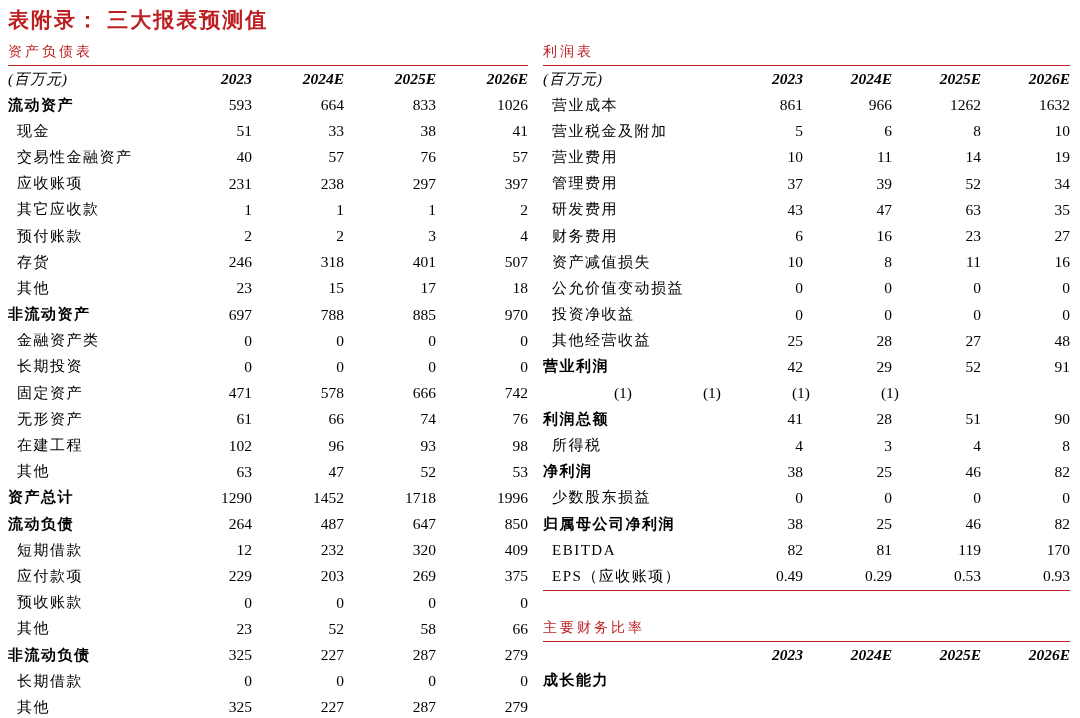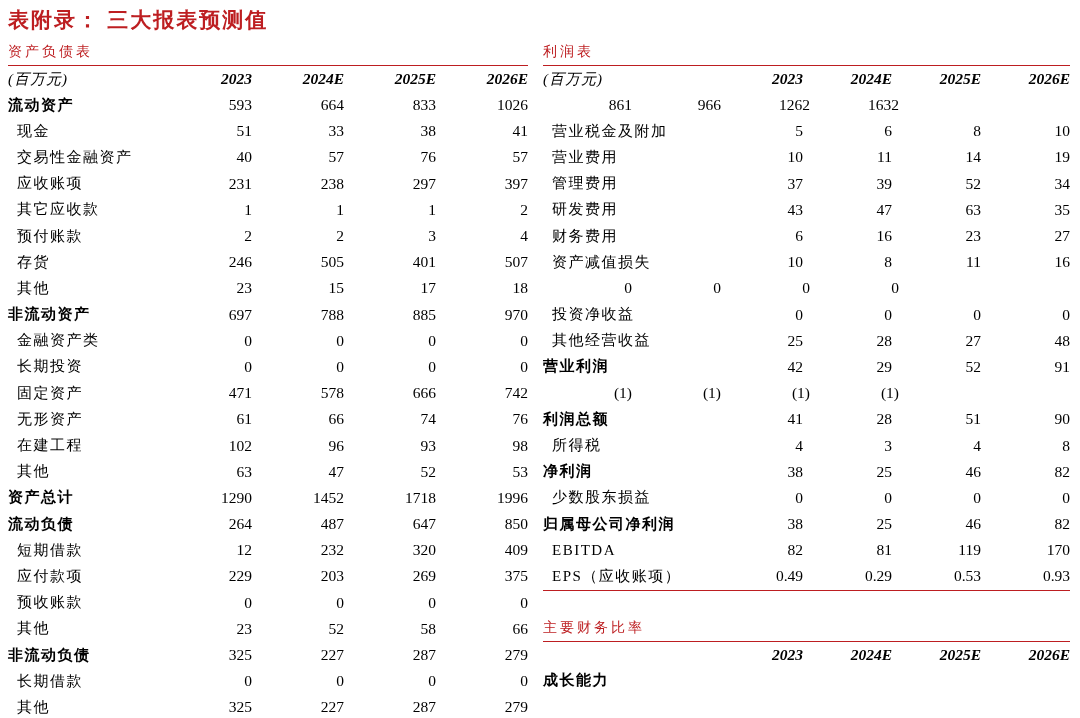--- a/index.html
+++ b/index.html
@@ -92,21 +92,21 @@
           <div class="row indent">
             <span class="lab">预付账款</span>
             <span class="val">2</span>
             <span class="val">2</span>
             <span class="val">3</span>
             <span class="val">4</span>
           </div>
           <div class="row indent">
             <span class="lab">存货</span>
             <span class="val">246</span>
-            <span class="val">505</span>
+            <span class="val">318</span>
             <span class="val">401</span>
             <span class="val">507</span>
           </div>
           <div class="row indent">
             <span class="lab">其他</span>
             <span class="val">23</span>
             <span class="val">15</span>
             <span class="val">17</span>
             <span class="val">18</span>
           </div>
@@ -231,20 +231,21 @@
         <div class="section-heading">利润表</div>
         <div class="thead">
           <span class="lab">(百万元)</span>
           <span class="val">2023</span>
           <span class="val">2024E</span>
           <span class="val">2025E</span>
           <span class="val">2026E</span>
         </div>
         <div>
             <div class="row indent">
+              <span class="lab">营业成本</span>
               <span class="val">861</span>
               <span class="val">966</span>
               <span class="val">1262</span>
               <span class="val">1632</span>
             </div>
             <div class="row indent">
               <span class="lab">营业税金及附加</span>
               <span class="val">5</span>
               <span class="val">6</span>
               <span class="val">8</span>
@@ -279,20 +280,21 @@
               <span class="val">27</span>
             </div>
             <div class="row indent">
               <span class="lab">资产减值损失</span>
               <span class="val">10</span>
               <span class="val">8</span>
               <span class="val">11</span>
               <span class="val">16</span>
             </div>
             <div class="row indent">
+              <span class="lab">公允价值变动损益</span>
               <span class="val">0</span>
               <span class="val">0</span>
               <span class="val">0</span>
               <span class="val">0</span>
             </div>
             <div class="row indent">
               <span class="lab">投资净收益</span>
               <span class="val">0</span>
               <span class="val">0</span>
               <span class="val">0</span>

